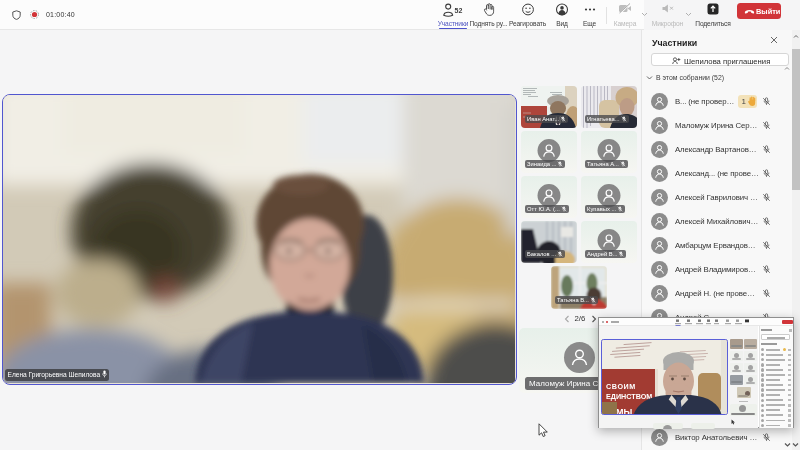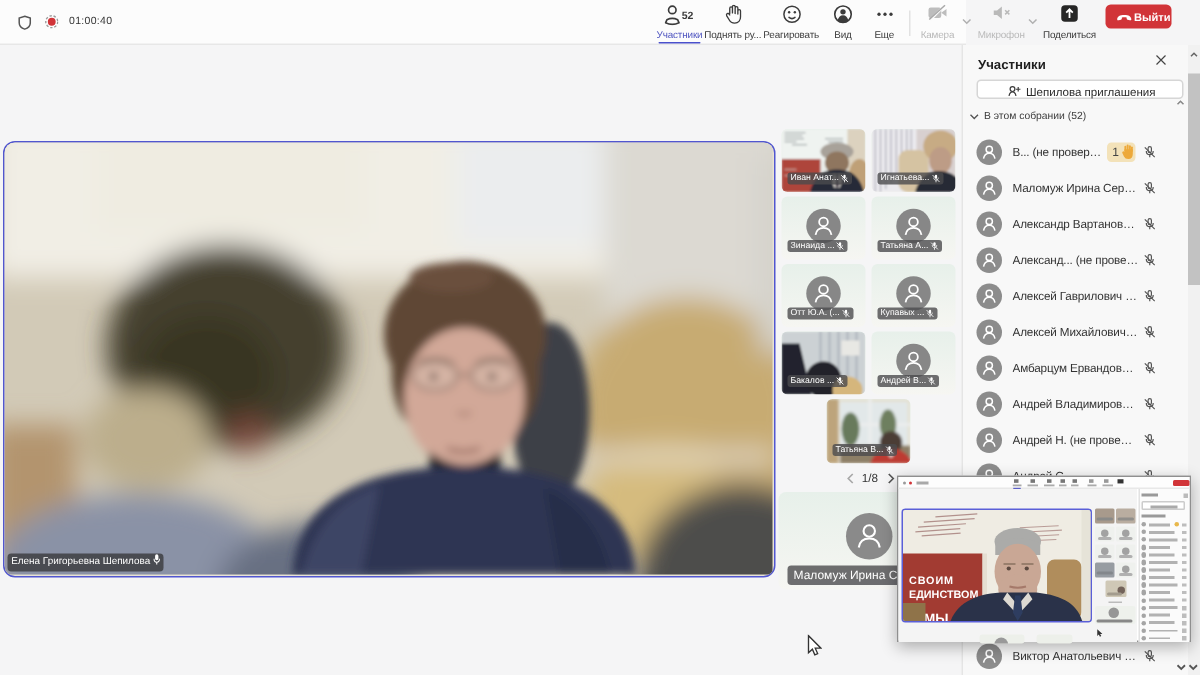--- a/index.html
+++ b/index.html
@@ -342,21 +342,21 @@
   <div class="tlabel">Татьяна В... <svg width="6" height="6" viewBox="0 0 8 8">
           <rect x="3" y="0.6" width="2" height="3.6" rx="1" fill="#fff"></rect>
           <path d="M2 3.2c0 1.5.8 2.2 2 2.2s2-.7 2-2.2M4 5.4v2" stroke="#fff" stroke-width="0.7" fill="none"></path>
           <path d="M1 1l6 6" stroke="#fff" stroke-width="0.8"></path>
         </svg></div>
 </div>
 
 <svg class="abs" style="left:564px;top:315px" width="6" height="8" viewBox="0 0 6 8">
       <path d="M4.5 1 1.5 4l3 3" fill="none" stroke="#a8a8a8" stroke-width="1.1"></path>
     </svg>
-<div class="abs" style="left:574.5px;top:314px;font-size:7.8px;color:#333">1/8</div>
+<div class="abs" style="left:574.5px;top:314px;font-size:7.8px;color:#333">2/6</div>
 <svg class="abs" style="left:591px;top:315px" width="6" height="8" viewBox="0 0 6 8">
       <path d="M1.5 1 4.5 4l-3 3" fill="none" stroke="#555" stroke-width="1.1"></path>
     </svg>
 
 <div class="abs" style="left:519px;top:328px;width:121px;height:65px;border-radius:5px;overflow:hidden;background:linear-gradient(180deg,#e7f0ea,#f6f6f2)">
   <div class="abs" style="left:45px;top:14px;width:31px;height:31px;border-radius:50%;background:#8a8a8a">
     <svg width="31" height="31" viewBox="0 0 31 31">
           <circle cx="15.5" cy="12" r="3.8" fill="none" stroke="#fff" stroke-width="1.4"></circle>
           <path d="M8.5 23c.6-4 3.2-6 7-6s6.4 2 7 6" fill="none" stroke="#fff" stroke-width="1.4"></path>
         </svg>

